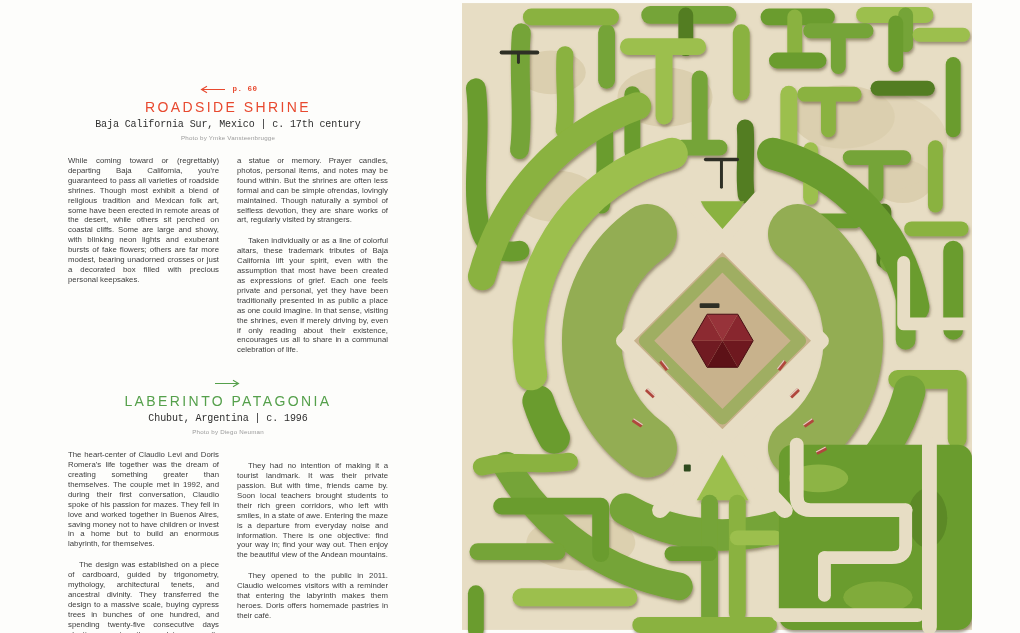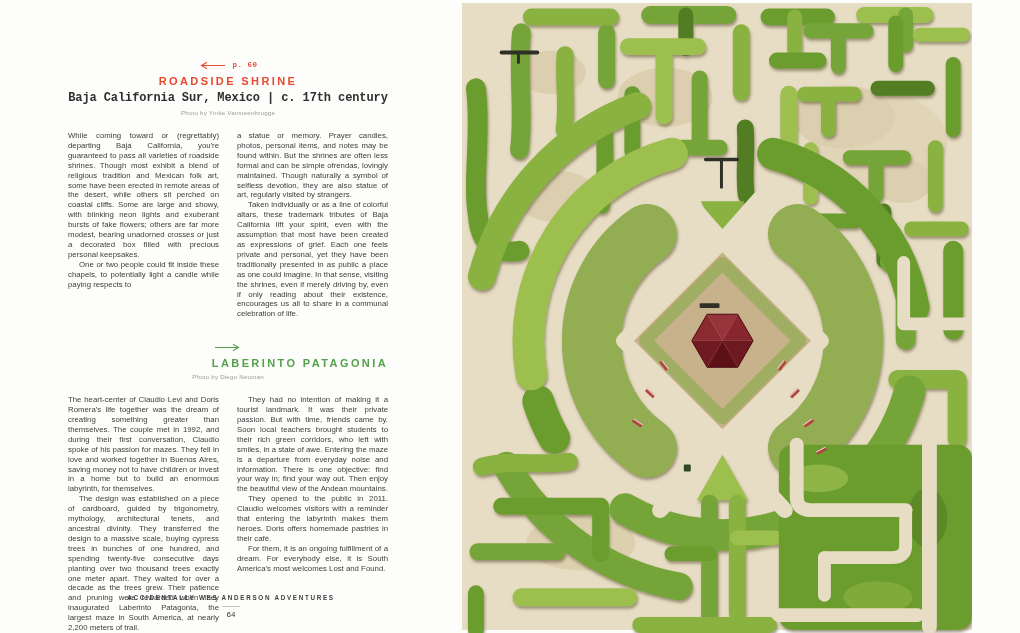--- a/index.html
+++ b/index.html
@@ -1,26 +1,26 @@
 <!DOCTYPE html>
 <html style="--cream: #e7ddc4; --dirt: #c8b28c; --lawn: #93ad52; --soil: #584e30; --bench: #b0473d; --bench_stripe: #ece7da; --post: #2e2f25; --bin: #2f4a1e; --g0: #6a9c2f; --g1: #8ab23f; --g2: #9cbf4e; --g3: #527d22; --g4: #75a437; --g5: #7fa53e; --r0: #97333a; --r1: #88262e; --r2: #6e181f; --r3: #5d1117; --r4: #701b22; --r5: #8c2a31;"><head>
 <meta charset="utf-8">
 <style>
   html,body{margin:0;padding:0;background:#e9e9e9;}
   .spread{width:1020px;height:633px;display:flex;overflow:hidden;font-family:"Liberation Sans",sans-serif;background:#fdfdfb;}
-  .page{width:462px;height:633px;box-sizing:border-box;padding:60px 74px 0 68px;position:relative;background:#fdfdfb;}
+  .page{width:462px;height:633px;box-sizing:border-box;padding:84px 74px 0 68px;position:relative;background:#fdfdfb;}
   .hdr{text-align:center;}
   .pageref{display:flex;align-items:center;justify-content:center;gap:6px;font-family:"Liberation Mono",monospace;font-size:7.5px;font-weight:bold;letter-spacing:.5px;height:10px;}
-  .title{font-size:11px;font-weight:bold;letter-spacing:2.4px;margin:5px 0 4px;}
-  .location{font-family:"Liberation Mono",monospace;font-size:12px;font-weight:bold;color:#2e2e2e;letter-spacing:-.1px;margin:0 0 4px;}
+  .title{font-size:14px;font-weight:normal;letter-spacing:2.4px;margin:5px 0 4px;}
+  .location{font-family:"Liberation Mono",monospace;font-size:10px;font-weight:normal;color:#2e2e2e;letter-spacing:-.1px;margin:0 0 4px;}
   .credit{font-size:6.2px;color:#9b9b9b;letter-spacing:.2px;}
   .cols{display:flex;gap:18px;margin-top:15px;text-align:justify;font-size:7.8px;line-height:9.9px;color:#3c3c3c;}
   .col{width:179.5px;}
   .para{margin:0;}
-  .para.indent{text-indent:11px;}
+  .para.indent{text-indent:11px;margin-top:11px;}
   .hdr2{margin-top:23px;}
   .footer{position:absolute;left:0;bottom:14px;width:100%;text-align:center;}
   .book{font-size:6.3px;font-weight:bold;letter-spacing:1.7px;color:#3f3f3f;}
   .rule{width:18px;height:1px;background:#c4c4c4;margin:5px auto 4px;}
   .pagenum{font-family:"Liberation Mono",monospace;font-size:7.5px;color:#333;}
   .photo{width:510px;height:633px;}
   .photo svg{display:block;}
 </style>
 </head>
 <body>
@@ -37,55 +37,50 @@
         <span>p. 60</span>
       </div>
       <div class="title" style="color: rgb(232, 73, 47);">ROADSIDE SHRINE</div>
       <div class="location">Baja California Sur, Mexico | c. 17th century</div>
       <div class="credit">Photo by Ymke Vansteenbrugge</div>
     </div>
 
     <div class="cols">
       <div class="col">
         <p class="para">While coming toward or (regrettably) departing Baja California, you're guaranteed to pass all varieties of roadside shrines. Though most exhibit a blend of religious tradition and Mexican folk art, some have been erected in remote areas of the desert, while others sit perched on coastal cliffs. Some are large and showy, with blinking neon lights and exuberant bursts of fake flowers; others are far more modest, bearing unadorned crosses or just a decorated box filled with precious personal keepsakes.</p>
-        <p class="para indent">One or two people could fit inside these chapels, to potentially light a candle while paying respects to</p>
-      </div>
-      <div class="col">
-        <p class="para">a statue or memory. Prayer candles, photos, personal items, and notes may be found within. But the shrines are often less formal and can be simple ofrendas, lovingly maintained. Though naturally a symbol of selfless devotion, they are also statue of art, regularly visited by strangers.</p>
+      </div>
+      <div class="col">
+        <p class="para">a statue or memory. Prayer candles, photos, personal items, and notes may be found within. But the shrines are often less formal and can be simple ofrendas, lovingly maintained. Though naturally a symbol of selfless devotion, they are share works of art, regularly visited by strangers.</p>
         <p class="para indent">Taken individually or as a line of colorful altars, these trademark tributes of Baja California lift your spirit, even with the assumption that most have been created as expressions of grief. Each one feels private and personal, yet they have been traditionally presented in as public a place as one could imagine. In that sense, visiting the shrines, even if merely driving by, even if only reading about their existence, encourages us all to share in a communal celebration of life.</p>
       </div>
     </div>
 
     <div class="hdr hdr2">
       <div class="pageref" style="color: rgb(85, 160, 75);">
         <svg width="28" height="9" viewBox="0 0 28 9">
           <path d="M1 4.5 H24 M19 1.2 L24.5 4.5 L19 7.8" fill="none" stroke="currentColor" stroke-width="1.1"></path>
         </svg>
       </div>
-      <div class="title" style="color: rgb(85, 160, 75); text-align: right;">LABERINTO PATAGONIA</div>
+      <div class="title" style="color: rgb(85, 160, 75);">LABERINTO PATAGONIA</div>
+      <div class="location">Chubut, Argentina | c. 1996</div>
       <div class="credit">Photo by Diego Neuman</div>
     </div>
 
     <div class="cols">
       <div class="col">
         <p class="para">The heart-center of Claudio Levi and Doris Romera's life together was the dream of creating something greater than themselves. The couple met in 1992, and during their first conversation, Claudio spoke of his passion for mazes. They fell in love and worked together in Buenos Aires, saving money not to have children or invest in a home but to build an enormous labyrinth, for themselves.</p>
         <p class="para indent">The design was established on a piece of cardboard, guided by trigonometry, mythology, architectural tenets, and ancestral divinity. They transferred the design to a massive scale, buying cypress trees in bunches of one hundred, and spending twenty-five consecutive days planting over two thousand trees exactly one meter apart. They waited for over a decade as the trees grew. Their patience and pruning were rewarded when they inaugurated Laberinto Patagonia, the largest maze in South America, at nearly 2,200 meters of trail.</p>
       </div>
       <div class="col">
         <p class="para indent">They had no intention of making it a tourist landmark. It was their private passion. But with time, friends came by. Soon local teachers brought students to their rich green corridors, who left with smiles, in a state of awe. Entering the maze is a departure from everyday noise and information. There is one objective: find your way in; find your way out. Then enjoy the beautiful view of the Andean mountains.</p>
         <p class="para indent">They opened to the public in 2011. Claudio welcomes visitors with a reminder that entering the labyrinth makes them heroes. Doris offers homemade pastries in their café.</p>
         <p class="para indent">For them, it is an ongoing fulfillment of a dream. For everybody else, it is South America's most welcomes Lost and Found.</p>
       </div>
     </div>
 
-    <div class="footer">
-      <div class="book">ACCIDENTALLY WES ANDERSON ADVENTURES</div>
-      <div class="rule"></div>
-      <div class="pagenum">64</div>
-    </div>
   </div>
 
   <div class="photo">
     <svg width="510" height="633" viewBox="0 0 515 633" role="img">
       <title>Aerial photograph of the Laberinto Patagonia hedge maze with a dark red hexagonal pavilion roof at its center</title>
       <defs>
         <filter id="soilshadow" x="-10%" y="-10%" width="120%" height="120%">
           <feDropShadow dx="1" dy="2.5" stdDeviation="1.8" flood-color="var(--soil,#584e30)" flood-opacity="0.55"></feDropShadow>
         </filter>
       </defs>

